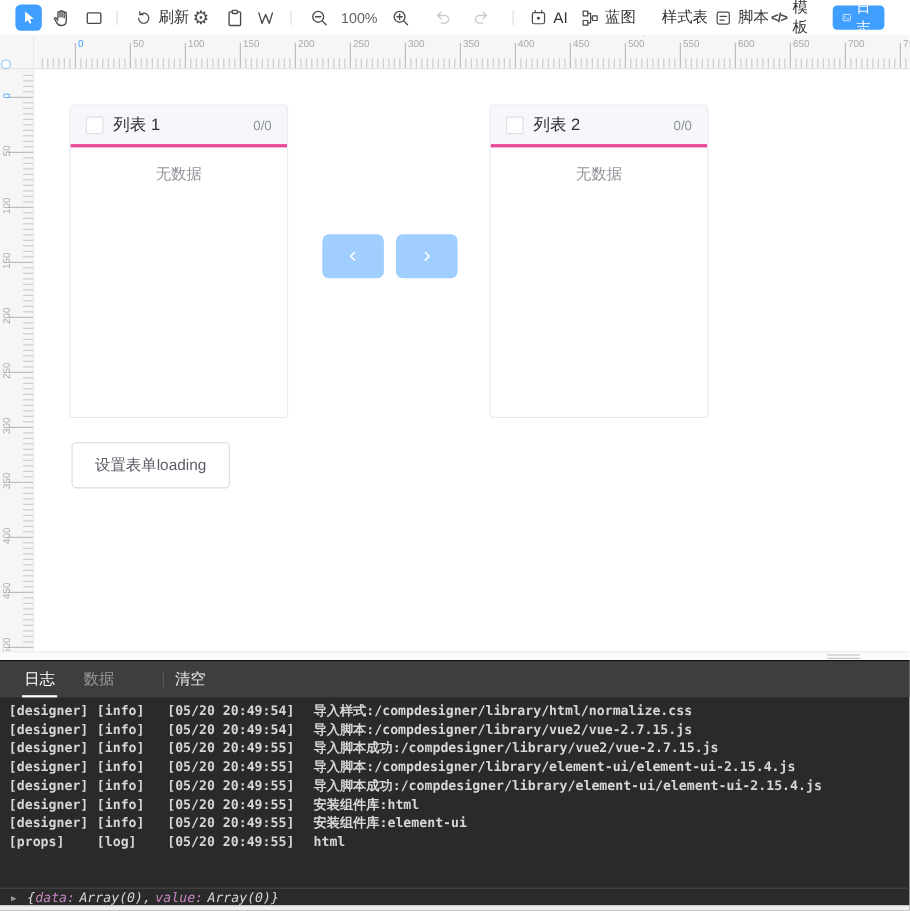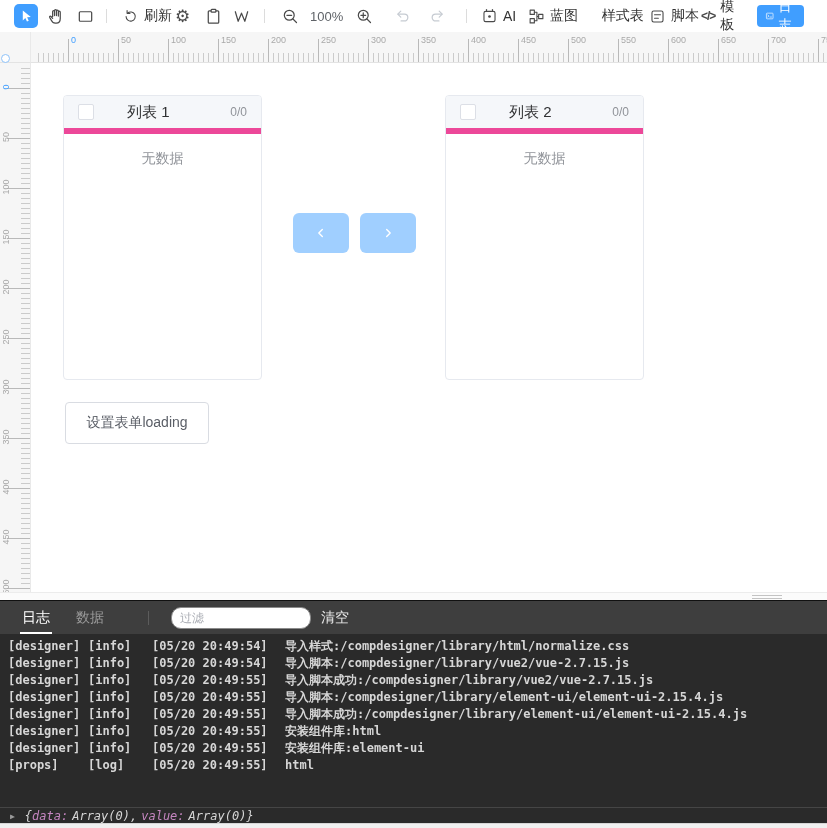--- a/index.html
+++ b/index.html
@@ -35,22 +35,22 @@
   .vlabel{position:absolute;left:-6px;width:24px;text-align:center;font-size:9px;color:#a9a9a9;
     transform:rotate(-90deg);}
   .zero{color:var(--accent-blue,#409eff) !important;}
   .origin-dot{position:absolute;left:1px;top:54px;width:7px;height:7px;border-radius:50%;
     border:1px solid #8ec2f9;background:#fff;z-index:4;}
 
   
   .canvas{position:absolute;left:30px;top:62px;width:797px;height:530px;background:#fff;}
   .transfer-panel{position:absolute;width:199px;height:285px;background:#fff;border:1px solid #e6e9ef;
     border-radius:4px;box-sizing:border-box;overflow:hidden;}
-  .tp-header{height:38px;background:#f5f7fa;border-bottom:6px solid #ec4899;display:flex;
-    align-items:center;padding:0 14px;box-sizing:border-box;gap:24px;}
+  .tp-header{height:38px;background:#f5f7fa;border-bottom:3px solid #ec4899;display:flex;
+    align-items:center;padding:0 14px;box-sizing:border-box;}
   .tp-checkbox{width:14px;height:14px;background:#fff;border:1px solid #dcdfe6;border-radius:2px;}
   .tp-title{margin-left:9px;font-size:15px;color:#303133;}
   .tp-count{margin-left:auto;font-size:12px;color:#909399;}
   .tp-empty{margin-top:16px;text-align:center;font-size:14px;color:#909399;}
   .transfer-btn{position:absolute;width:56px;height:40px;border-radius:6px;border:none;
     background:var(--disabled-primary,#a0cfff);display:flex;align-items:center;justify-content:center;}
   .plain-btn{position:absolute;left:35px;top:340px;width:142px;height:40px;background:#fff;
     border:1px solid #d9dce2;border-radius:4px;display:flex;align-items:center;justify-content:center;
     font-size:14px;color:#5a5e66;font-weight:500;}
 
@@ -545,21 +545,20 @@
       <i></i>
       <i></i>
     </div>
 </div>
 
 <div class="console">
   <div class="console-header">
     <div class="ctab active">日志</div>
     <div class="ctab">数据</div>
     <div class="cdivider"></div>
-    <input class="filter-input" placeholder="过滤" style="">
     <div class="clear-btn">清空</div>
   </div>
   <div class="log-area" id="log-area">
       <div class="log-row"><span class="col-src">[designer]</span><span class="col-lvl">[info]</span><span class="col-time">[05/20 20:49:54]</span><span class="col-msg">导入样式:/compdesigner/library/html/normalize.css</span></div>
       <div class="log-row"><span class="col-src">[designer]</span><span class="col-lvl">[info]</span><span class="col-time">[05/20 20:49:54]</span><span class="col-msg">导入脚本:/compdesigner/library/vue2/vue-2.7.15.js</span></div>
       <div class="log-row"><span class="col-src">[designer]</span><span class="col-lvl">[info]</span><span class="col-time">[05/20 20:49:55]</span><span class="col-msg">导入脚本成功:/compdesigner/library/vue2/vue-2.7.15.js</span></div>
       <div class="log-row"><span class="col-src">[designer]</span><span class="col-lvl">[info]</span><span class="col-time">[05/20 20:49:55]</span><span class="col-msg">导入脚本:/compdesigner/library/element-ui/element-ui-2.15.4.js</span></div>
       <div class="log-row"><span class="col-src">[designer]</span><span class="col-lvl">[info]</span><span class="col-time">[05/20 20:49:55]</span><span class="col-msg">导入脚本成功:/compdesigner/library/element-ui/element-ui-2.15.4.js</span></div>
       <div class="log-row"><span class="col-src">[designer]</span><span class="col-lvl">[info]</span><span class="col-time">[05/20 20:49:55]</span><span class="col-msg">安装组件库:html</span></div>
       <div class="log-row"><span class="col-src">[designer]</span><span class="col-lvl">[info]</span><span class="col-time">[05/20 20:49:55]</span><span class="col-msg">安装组件库:element-ui</span></div>

